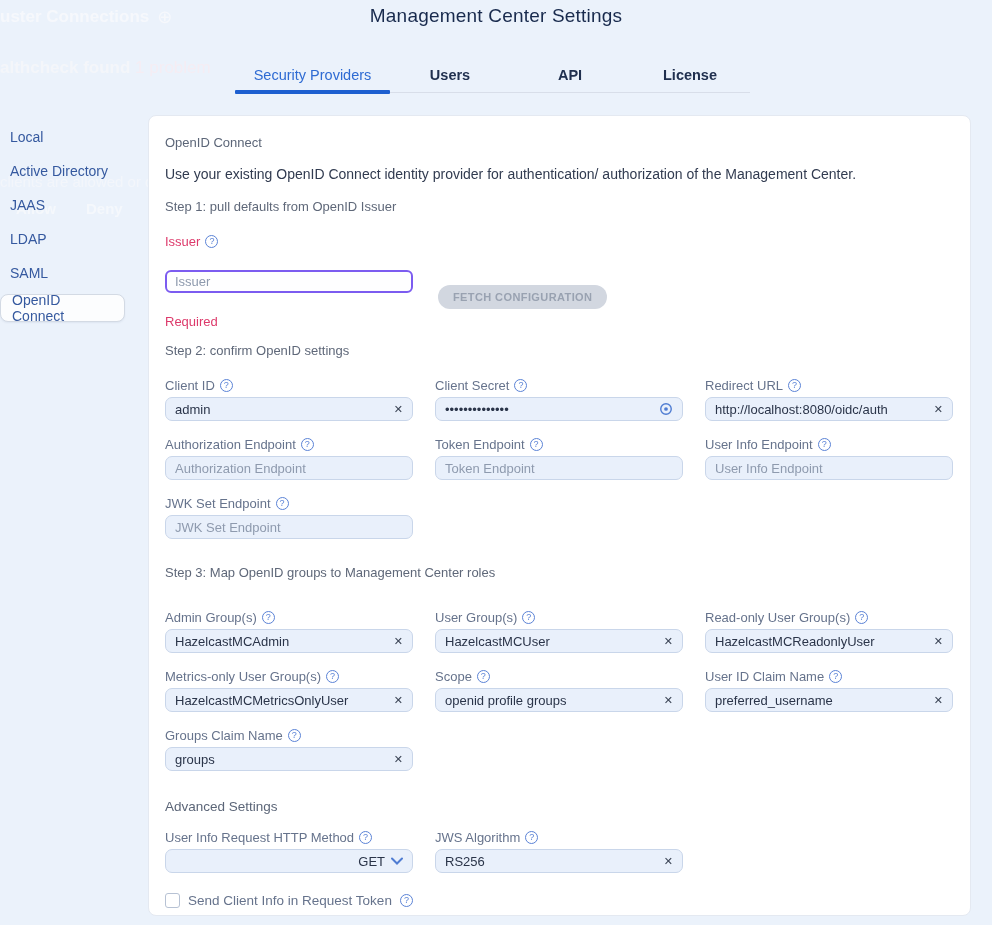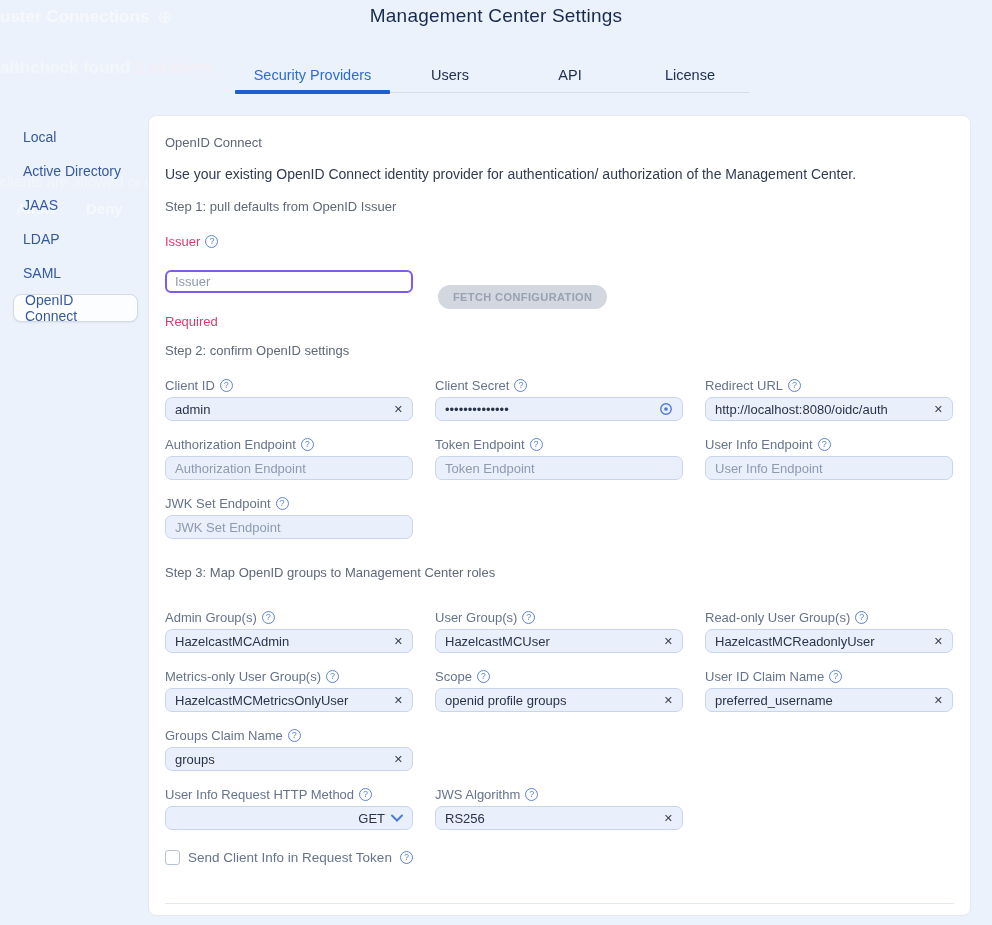--- a/index.html
+++ b/index.html
@@ -22,27 +22,27 @@
   .bg4 { left:16px; top:200px; font-size:15px; font-weight:700; color:#f5f8fc; }
   .bg5 { left:86px; top:200px; font-size:15px; font-weight:700; color:#f5f8fc; }
 
   
   .page-title { position:absolute; top:5px; left:0; width:100%; text-align:center;
     font-size:19px; font-weight:400; color:#182a4d; letter-spacing:0.2px; }
 
   .tabs { position:absolute; left:235px; top:64px; width:515px; height:29px;
     display:flex; border-bottom:1px solid #d8dee9; }
   .tab { text-align:center; font-size:14.5px; color:#20304f; position:relative; cursor:pointer; padding-top:3px; }
-  .tab-0 { width:155px; } .tab-1,.tab-2,.tab-3 { width:120px; }
+  .tab-0 { width:155px; } .tab-1,.tab-2,.tab-3 { width:120px;font-weight:bold; }
   .tab.active { color:#2e6bd3; }
   .tab.active::after { content:""; position:absolute; left:0; right:0; bottom:-2px; height:4px;
     background:#1d5fd0; border-radius:1px; }
 
   
-  .sidebar { position:absolute; left:13px; top:120px; width:125px; }
+  .sidebar { position:absolute; left:0; top:120px; width:125px; }
   .side-item { height:34px; display:flex; align-items:center; font-size:14px;
     color:#35599f; padding-left:10px; cursor:pointer; }
   .side-item.selected { height:28px; margin-top:4px; padding:0 11px;
     border:1px solid #d3dae4; border-radius:8px; background:#fcfdfe;
     box-shadow:0 1px 2px rgba(20,40,80,0.06); width:fit-content; }
 
   
   .panel { position:absolute; left:148px; top:115px; width:823px; height:801px;
     background:#ffffff; border:1px solid #e4e9f1; border-radius:8px;
     padding:16px; }
@@ -311,20 +311,21 @@
           <span>Groups Claim Name</span>
           <span class="qicon">?</span>
         </div>
       <div class="input">
         <input value="groups" style="">
         <span class="clear">✕</span>
       </div>
     </div>
   </div>
 
+  <div class="advanced">Advanced Settings</div>
 
   <div class="row">
     <div>
       <div class="flabel">
           <span>User Info Request HTTP Method</span>
           <span class="qicon">?</span>
         </div>
       <div class="input select-box">
         <span class="val">GET</span>
         <span class="trail-svg">

